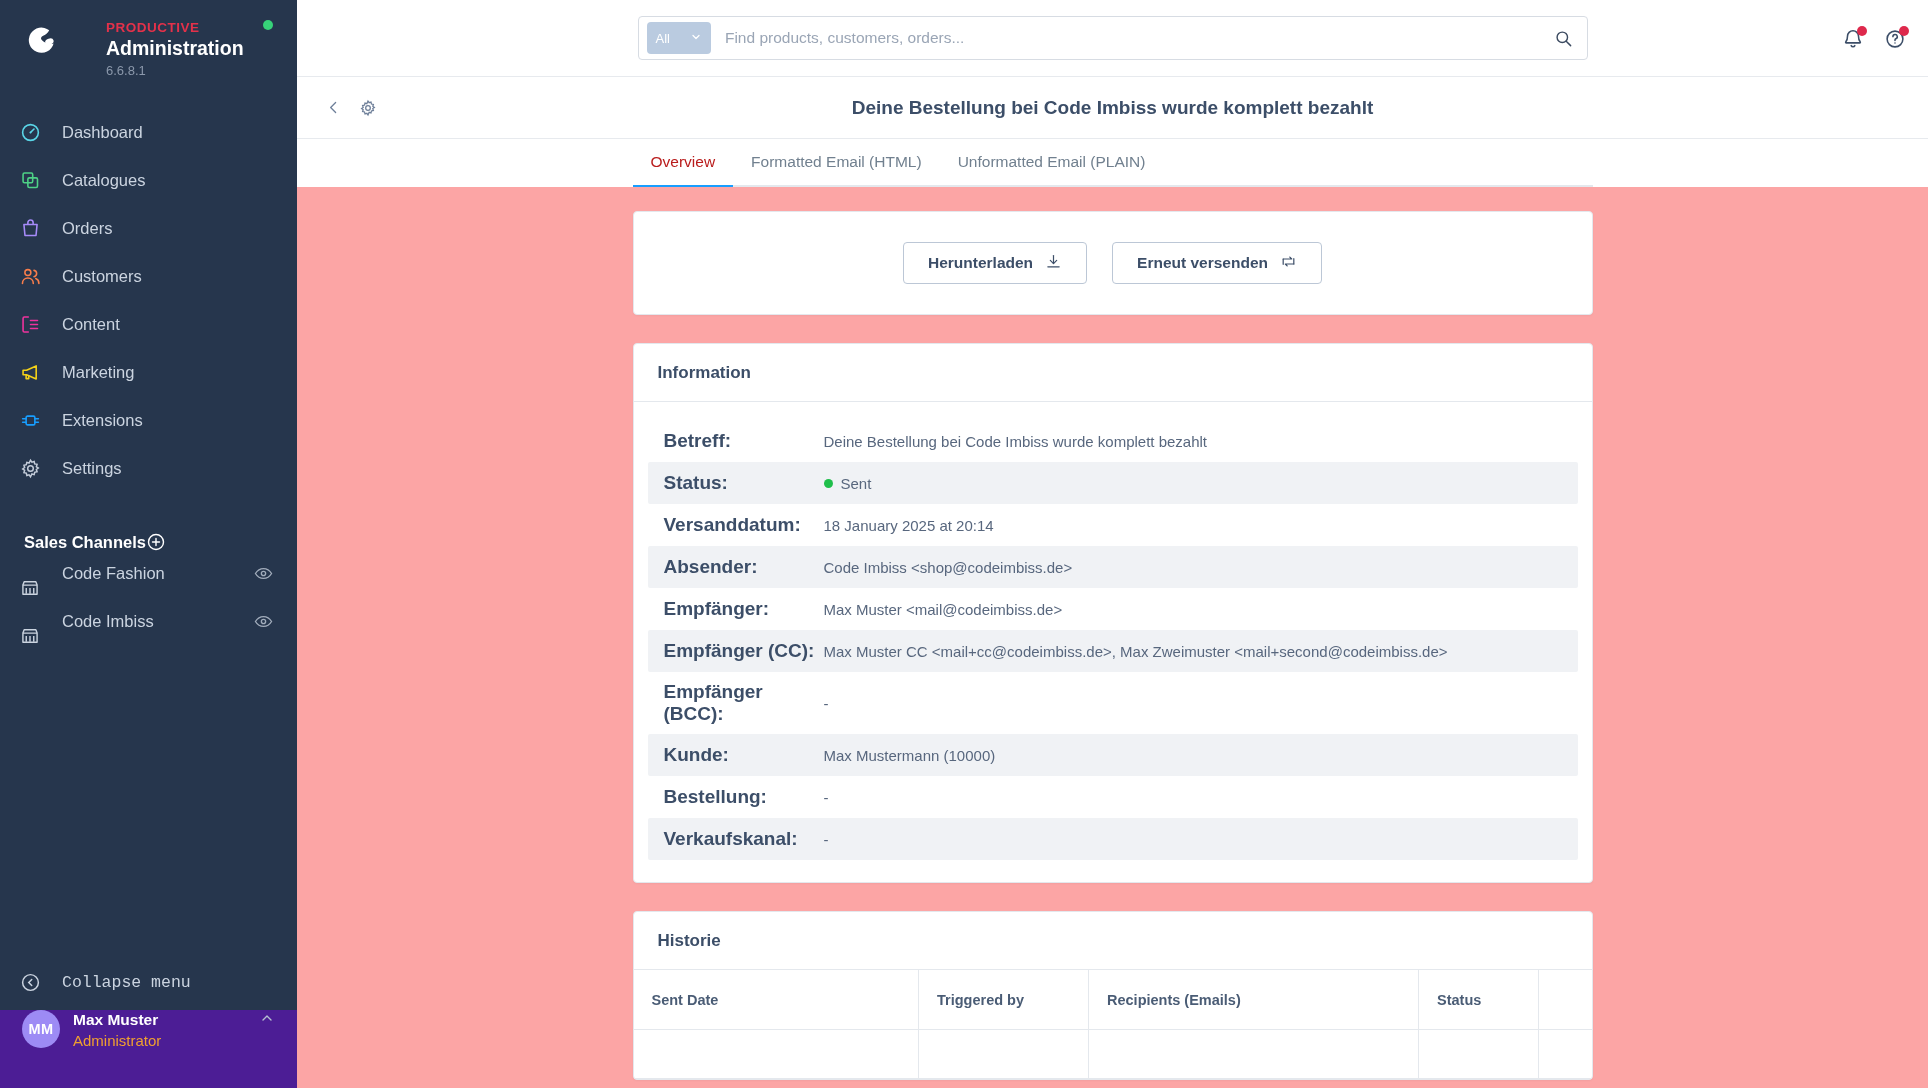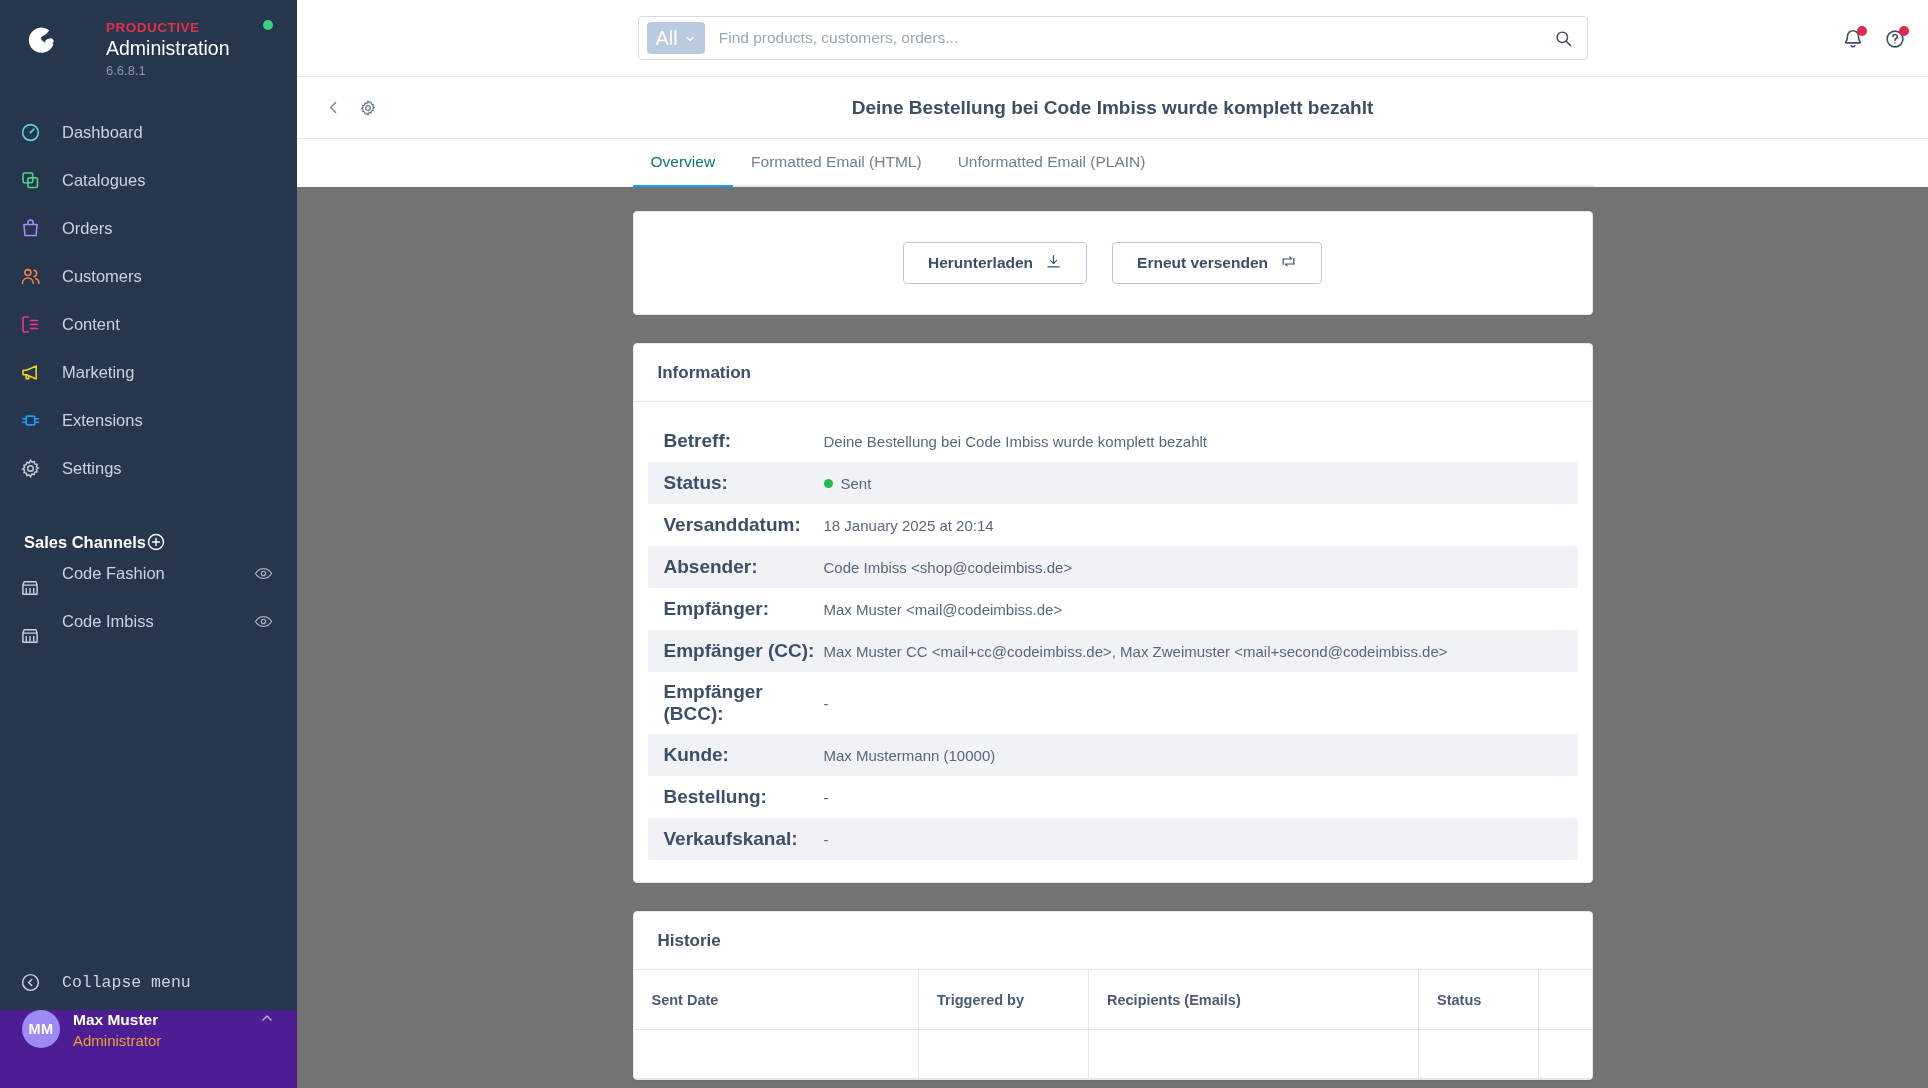--- a/index.html
+++ b/index.html
@@ -25,21 +25,21 @@
     position: relative;
     gap: 32px;
   }
   .sb-logo { width: 44px; height: 44px; flex: 0 0 44px; display:flex; align-items:center; justify-content:center; }
   .sb-brand { margin-left: 10px; padding-top: 2px; }
   .sb-brand-top {
     font-size: 13.5px; font-weight: bold; letter-spacing: .5px;
     color: #e4314a;
   }
   .sb-brand-main {
-    font-size: 19.5px; font-weight: normal; color: #ffffff;
+    font-size: 19.5px; font-weight: bold; color: #ffffff;
     line-height: 1.25; margin-top: 1px;
   }
   .sb-version { font-size: 13px; color: #8b98ab; margin-top: 3px; }
   .sb-status-dot {
     position: absolute; right: 24px; top: 20px;
     width: 10px; height: 10px; border-radius: 50%;
     background: #37d279;
   }
 
   .sb-nav { margin-top: 16px; }
@@ -115,22 +115,22 @@
     border-radius: 4px;
     background: #fff;
     display: flex; align-items: center;
     padding: 0 14px 0 8px;
   }
   .search-scope {
     background: #bacbe0; color: #ffffff;
     border-radius: 4px;
     height: 32px; min-width: 52px;
     display: flex; align-items: center; justify-content: center;
-    gap: 6px; padding: 0 9px;
-    font-size: 20px; cursor: pointer;
+    gap: 20px; padding: 0 9px;
+    font-size: 13px; cursor: pointer;
   }
   .search-input {
     flex: 1; border: none; outline: none;
     font-size: 15.5px; color: #4a5567;
     padding: 0 14px;
     font-family: "Liberation Sans", sans-serif;
     background: transparent;
   }
   .search-input::placeholder { color: #9aa5b5; }
   .search-go { cursor: pointer; display:flex; color:#3b4a60; }
@@ -178,26 +178,26 @@
     gap: 0;
   }
   .tab {
     display: flex; align-items: center;
     padding: 0 18px;
     font-size: 15.5px; color: #71808f;
     cursor: pointer;
     margin-bottom: -2px;
     border-bottom: 2px solid transparent;
   }
-  .tab.active { color: #0f766e; font-weight: normal; border-bottom-color: #189eff; }
+  .tab.active { color: #b91c1c; font-weight: normal; border-bottom-color: #189eff; }
 
   
   .content {
     flex: 1 1 auto; overflow: hidden;
-    background: #737373;
+    background: #fca5a5;
     padding: 24px 0 0 0;
     display: flex; flex-direction: column; align-items: center;
   }
   .card {
     width: 960px;
     background: #ffffff;
     border: 1px solid #e4e8ed;
     border-radius: 4px;
     box-shadow: 0 1px 2px rgba(27,37,53,.04);
     margin-bottom: 28px;

